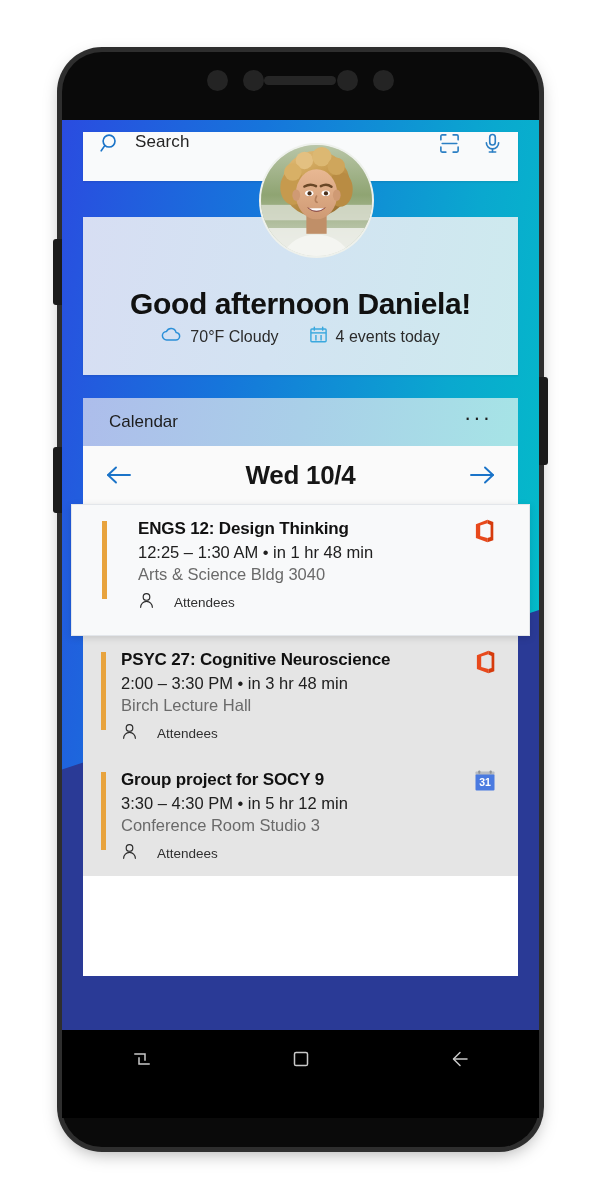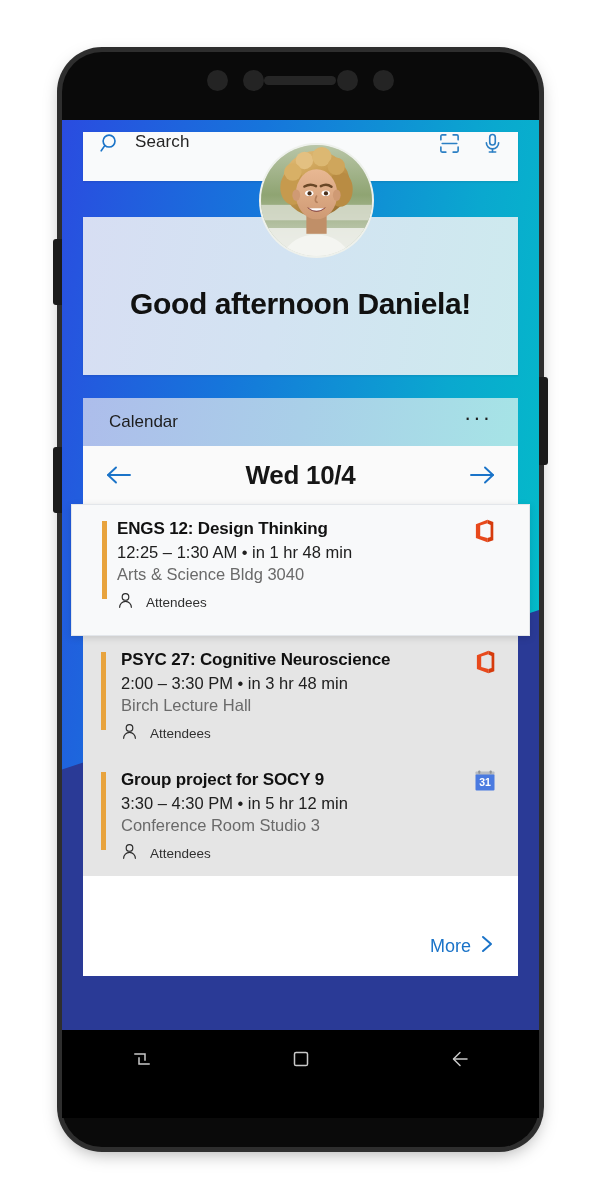--- a/index.html
+++ b/index.html
@@ -133,39 +133,39 @@
   #event-list { position: absolute; left: 0; top: 58px; width: 100%; }
   .event-row {
     position: relative;
     padding: 14px 18px 12px 38px;
     background: #e5e5e5;
   }
   .event-row.elevated {
     background: #f8f9fa;
     margin-left: -12px;
     margin-right: -12px;
-    padding-left: 45px;
+    padding-left: 66px;
     padding-right: 30px;
     padding-bottom: 22px;
     border: 1px solid #e3e6ea;
     box-shadow: 0 2px 7px rgba(0,0,0,0.13);
     z-index: 3;
   }
   .event-accent {
     position: absolute; left: 18px; top: 16px; width: 5px; height: 78px;
     background: #e8a33d;
   }
   .event-row.elevated .event-accent { left: 30px; }
   .event-title {
     font-size: 17px; font-weight: bold; color: #111111;
     letter-spacing: -.15px; margin-bottom: 4px; padding-right: 40px;
   }
   .event-time { font-size: 16.5px; color: #202020; margin-bottom: 3px; }
   .event-location { font-size: 16.5px; color: #6a6a6a; margin-bottom: 8px; }
-  .event-attendees { display: flex; align-items: center; gap: 12px; }
+  .event-attendees { display: flex; align-items: center; gap: 19px; }
   .event-attendees-label { font-size: 13.5px; color: #303030; }
   .event-app-icon { position: absolute; right: 22px; top: 14px; }
   .event-row.elevated .event-app-icon { right: 34px; }
 
   #more-row {
     position: absolute; left: 0; bottom: 0; width: 100%;
     padding: 0 24px 18px 0;
     display: flex; align-items: center; justify-content: flex-end; gap: 9px;
     cursor: pointer;
   }
@@ -276,20 +276,43 @@
 
           <path d="M57.5 53 q-2.6 5.4 0.6 6.4" stroke="#b5805c" stroke-width="1.8" fill="none" stroke-linecap="round"></path>
 
           <path d="M47.5 64.5 q10 9.5 20 0 q-10 4.2 -20 0 z" fill="#7d3b3b"></path>
           <path d="M49.5 65.4 q8 5.2 16 0 z" fill="#fdfdfd"></path>
 
           <path d="M22 115 q10 -22 35 -22 q25 0 36 22 z" fill="#f4f5f1"></path>
         </svg>
       </div>
       <div id="greeting-title">Good afternoon Daniela!</div>
+      <div id="greeting-meta">
+        <span class="meta-item">
+          <span>
+            <svg width="21" height="17" viewBox="0 0 24 18" fill="none" stroke="#2b8fd8" stroke-width="1.7" stroke-linecap="round" stroke-linejoin="round">
+              <path d="M6.6 15.2h10.2a4.3 4.3 0 0 0 0.4 -8.6 a5.8 5.8 0 0 0 -10.9 -1.1 a4.4 4.4 0 0 0 0.3 9.7 z"></path>
+            </svg>
+          </span>
+          <span>70°F Cloudy</span>
+        </span>
+        <span class="meta-item">
+          <span>
+            <svg width="19" height="19" viewBox="0 0 20 20" fill="none" stroke="#3aa8de" stroke-width="1.5">
+              <rect x="2" y="4.2" width="16" height="13.4" rx="1"></rect>
+              <line x1="2" y1="8.3" x2="18" y2="8.3"></line>
+              <line x1="5.6" y1="2.2" x2="5.6" y2="5.4" stroke-linecap="round"></line>
+              <line x1="14.4" y1="2.2" x2="14.4" y2="5.4" stroke-linecap="round"></line>
+              <line x1="7.3" y1="10.4" x2="7.3" y2="16.2"></line>
+              <line x1="12.7" y1="10.4" x2="12.7" y2="16.2"></line>
+            </svg>
+          </span>
+          <span>4 events today</span>
+        </span>
+      </div>
     </div>
 
     <div id="calendar-header">
       <span id="calendar-header-title">Calendar</span>
       <span id="calendar-overflow">···</span>
     </div>
 
     <div id="calendar-panel">
 
       <div id="date-nav">
@@ -374,28 +397,20 @@
               <rect x="4.3" y="0.6" width="2" height="3.2" rx="0.7" fill="#8e9298"></rect>
               <rect x="15.7" y="0.6" width="2" height="3.2" rx="0.7" fill="#8e9298"></rect>
               <rect x="1.5" y="4.4" width="19" height="16.1" rx="1" fill="#4a7ae0"></rect>
               <text x="11" y="16.1" font-family="'Liberation Sans', sans-serif" font-size="10.5" font-weight="bold" fill="#ffffff" text-anchor="middle">31</text>
             </svg>
           </span>
         </div>
 
       </div>
 
-      <div id="more-row">
-        <span id="more-label">More</span>
-        <span>
-          <svg width="14" height="20" viewBox="0 0 14 20" fill="none" stroke="#1a73c8" stroke-width="2" stroke-linecap="round" stroke-linejoin="round">
-            <polyline points="3,3 11,10 3,17"></polyline>
-          </svg>
-        </span>
-      </div>
 
     </div>
   </div>
 
   <div id="nav-bar">
     <span class="nav-btn">
       <svg width="26" height="26" viewBox="0 0 26 26" fill="none" stroke="#c9c9c9" stroke-width="1.5" stroke-linecap="square">
         <polyline points="6,8 16,8 16,14"></polyline>
         <polyline points="20,18 10,18 10,12"></polyline>
       </svg>

